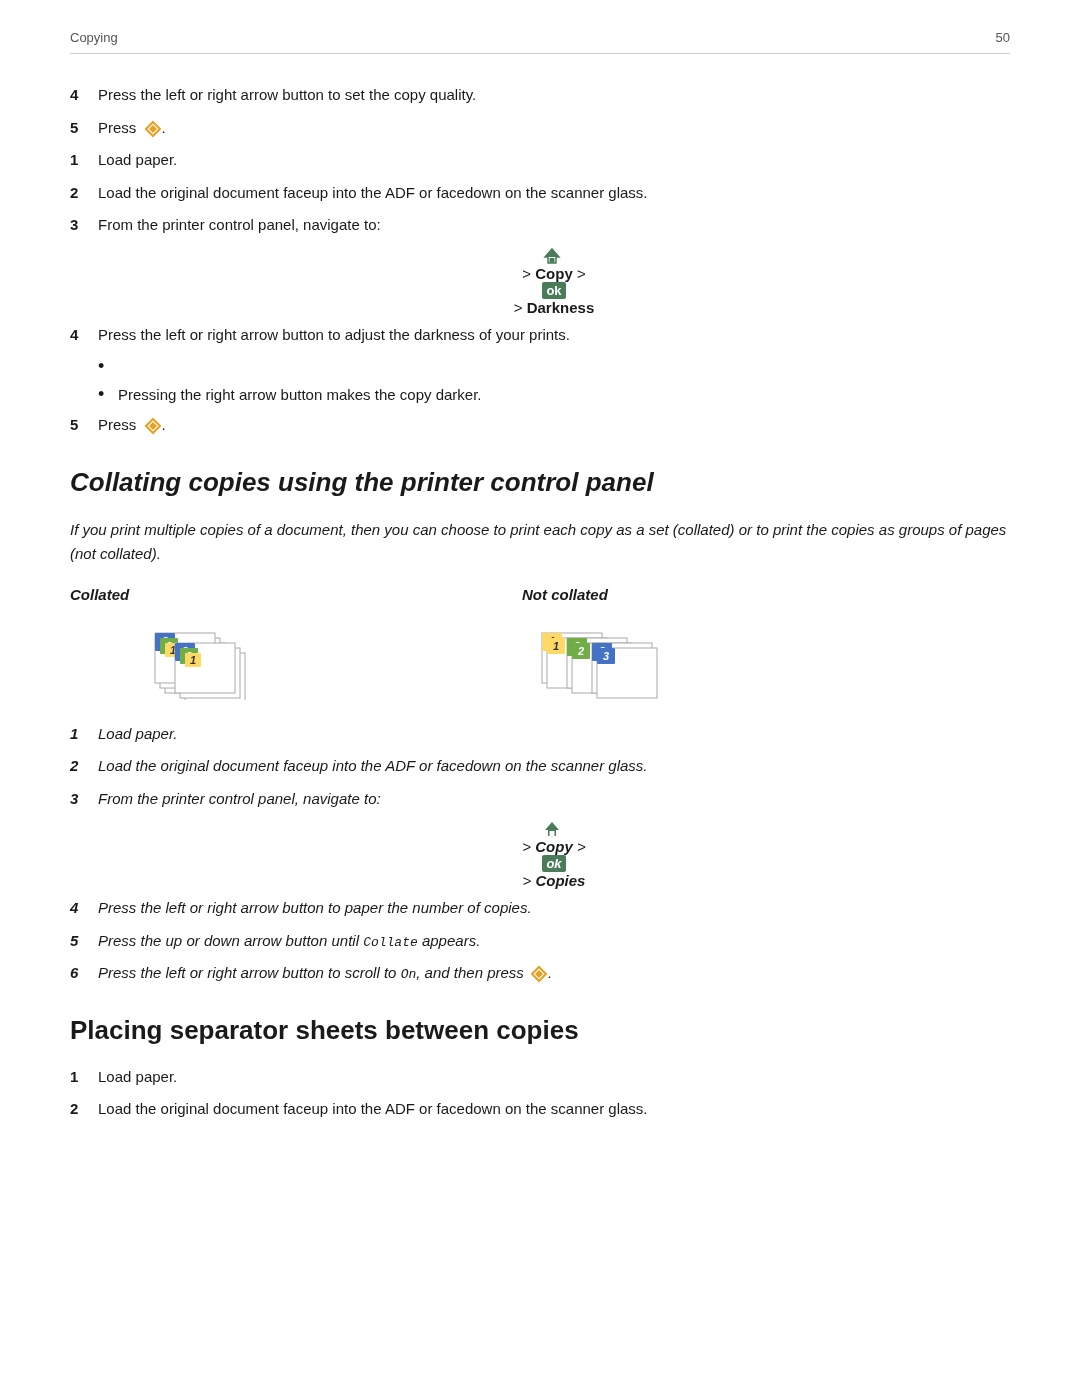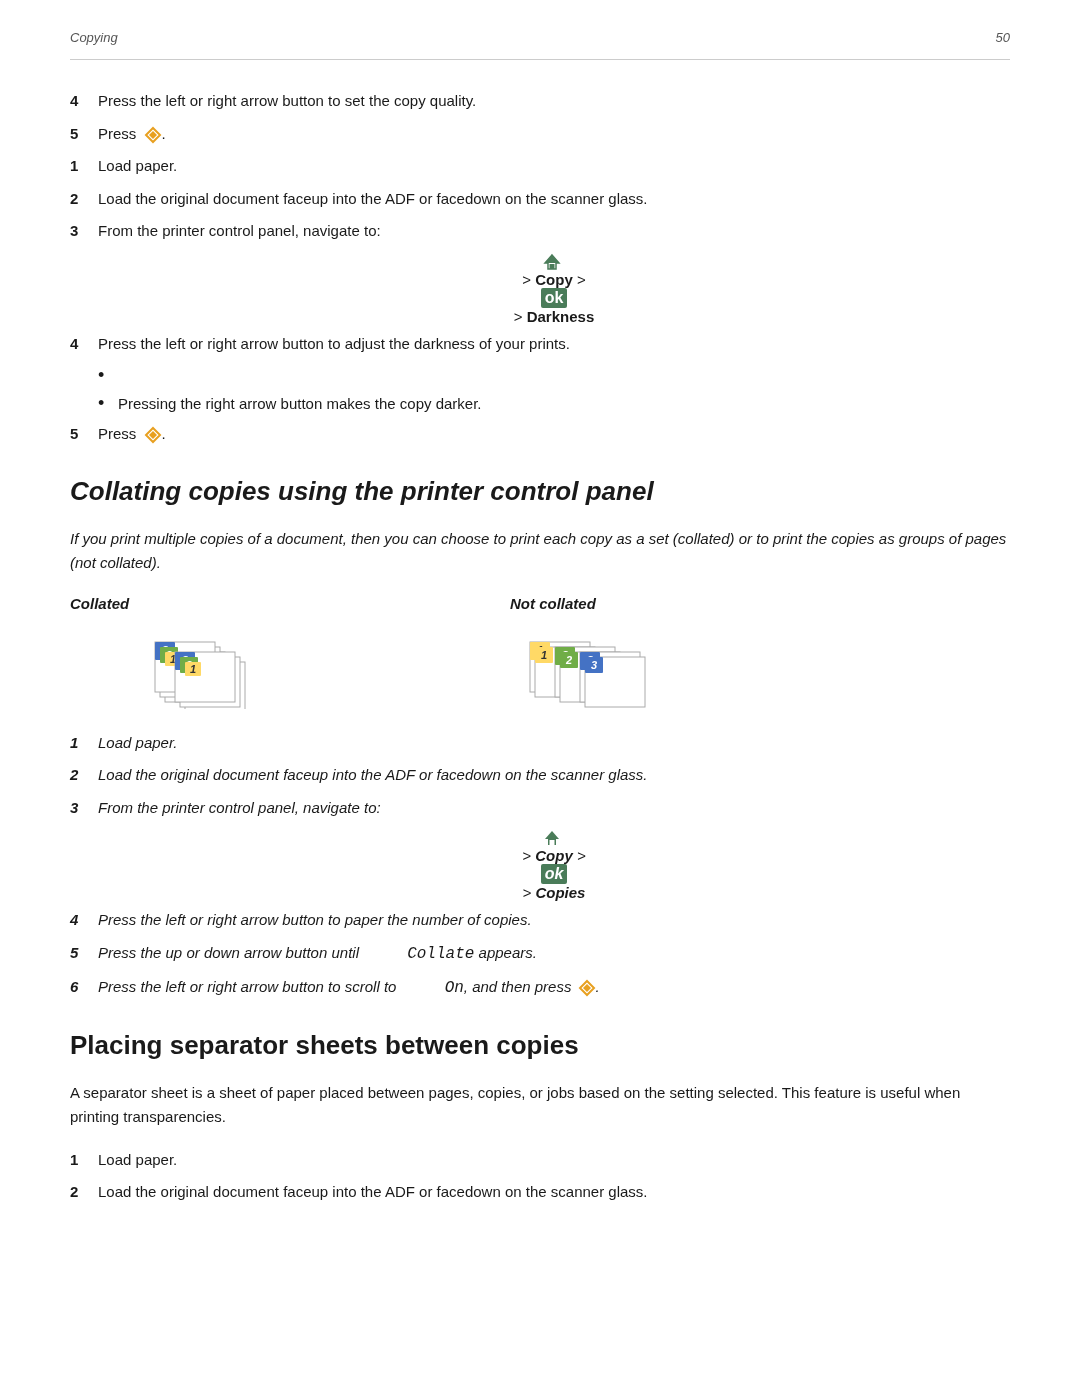--- a/index.html
+++ b/index.html
@@ -24,23 +24,22 @@
       background: #ffffff;
       padding: 30px 70px 40px 70px;
       position: relative;
     }
 
     .header {
       display: flex;
       justify-content: space-between;
       align-items: center;
       border-bottom: 1px solid #cccccc;
-      padding-bottom: 14px;
+      padding-bottom: 8px;
       margin-bottom: 30px;
-      font-style: italic;
     }
 
     .header-left {
       font-size: 13px;
       color: #555555;
     }
 
     .header-right {
       font-size: 13px;
       color: #555555;
@@ -83,21 +82,21 @@
       align-items: center;
       margin: 8px 0 8px 28px;
       font-size: 15px;
       flex-direction: column;
     }
 
     .ok-box {
       display: inline-block;
       background: #4a7c59;
       color: #ffffff;
-      font-size: 16px;
+      font-size: 13px;
       font-weight: bold;
       padding: 1px 4px;
       border-radius: 2px;
       margin: 0 3px;
       font-family: Arial, sans-serif;
     }
 
     .bullet-list {
       list-style: none;
       margin: 8px 0 8px 28px;
@@ -126,21 +125,21 @@
     .description-text {
       font-size: 15px;
       line-height: 1.6;
       margin-bottom: 20px;
     }
 
     .collate-images {
       display: flex;
       align-items: flex-start;
       margin-bottom: 20px;
-      gap: 0;
+      gap: 12px;
     }
 
     .collate-col {
       display: flex;
       flex-direction: column;
       align-items: flex-start;
     }
 
     .collate-col:first-child {
       flex: 0 0 auto;
@@ -154,22 +153,21 @@
     }
 
     .collate-label {
       font-weight: bold;
       font-size: 15px;
       margin-bottom: 12px;
     }
 
     .monospace {
       font-family: 'Courier New', monospace;
-      font-size: 16px;
-      margin-left: 44px;
+      font-size: 13px;
     }
 
     .separator-section {
       margin-top: 10px;
     }
   </style>
 </head>
 <body>
 
 <div class="page">
@@ -369,21 +367,20 @@
             <polygon points="9,5 13,9 9,13 5,9" fill="#e8a020"></polygon>
           </svg>.
         </span>
       </li>
     </ol>
   </div>
 
   <div class="section separator-section">
     <h2 class="section-title">Placing separator sheets between copies</h2>
 
-    <p class="description-text">A separator sheet is a sheet of paper placed between pages, copies, or jobs based on the setting selected. This feature is useful when printing transparencies.</p>
 
     <ol class="step-list">
       <li class="step-item">
         <span class="step-number">1</span>
         <span class="step-content">Load paper.</span>
       </li>
       <li class="step-item">
         <span class="step-number">2</span>
         <span class="step-content">Load the original document faceup into the ADF or facedown on the scanner glass.</span>
       </li>

